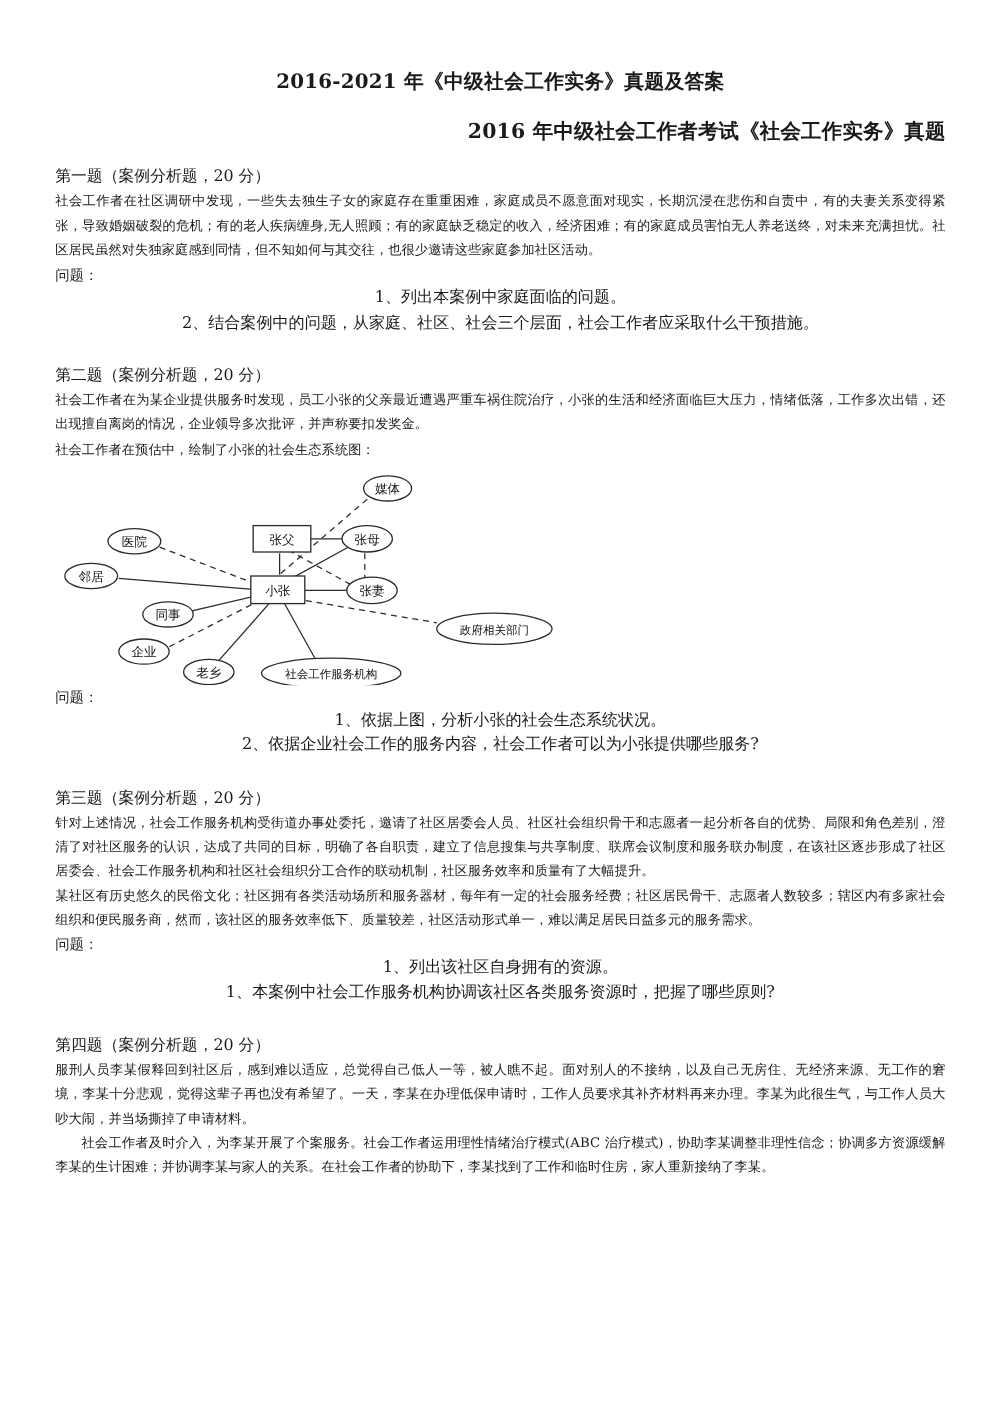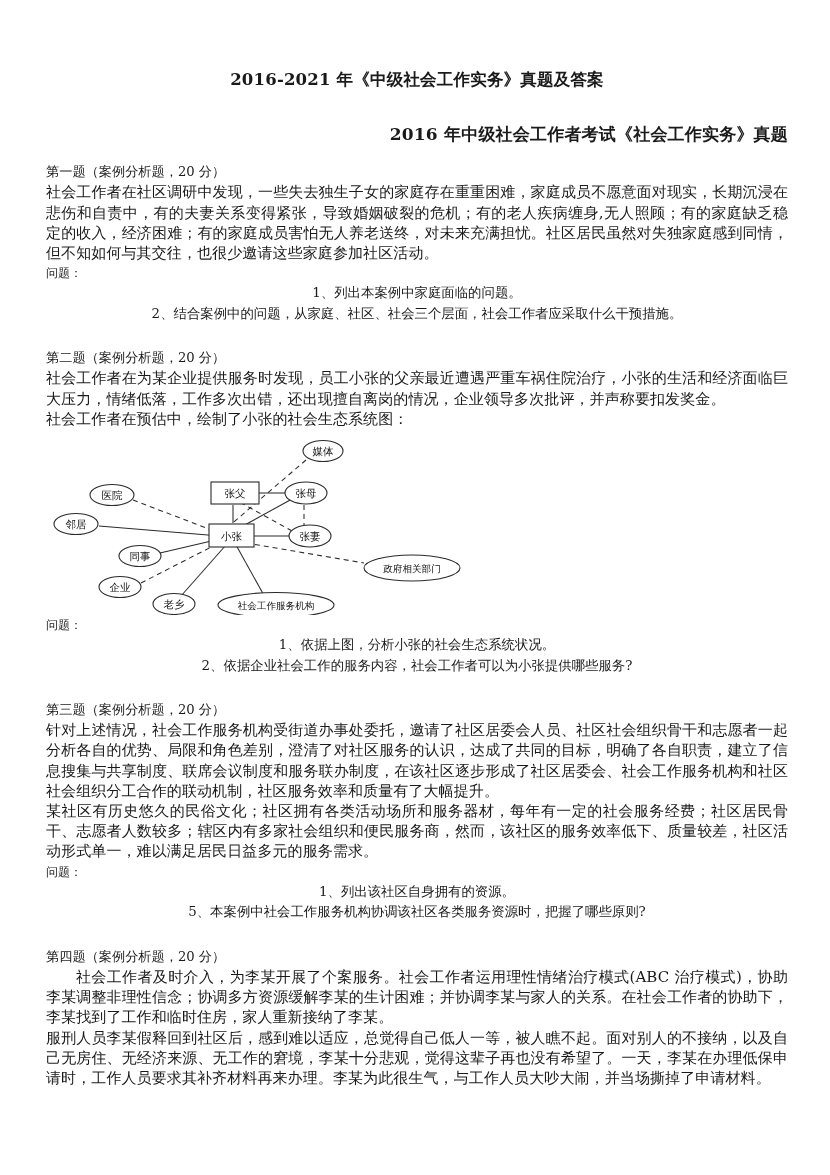--- a/index.html
+++ b/index.html
@@ -25,41 +25,41 @@
     position: absolute;
     left: 46px;
     top: 0;
     width: 742px;
   }
   .doc-title {
     text-align: center;
     font-weight: bold;
     font-size: 16.5px;
     line-height: 1.2;
-    margin: 12px;
+    margin: 0;
     padding-top: 58px;
     letter-spacing: 0.2px;
   }
   .doc-subtitle {
     text-align: right;
     font-weight: bold;
     font-size: 17px;
     line-height: 1.2;
     margin: 0;
     padding-top: 22px;
     letter-spacing: 0.2px;
   }
   .q-head {
     font-size: 13.2px;
     line-height: 20.2px;
     margin: 0;
     padding-top: 18px;
   }
   .para {
-    font-size: 15px;
+    font-size: 11px;
     line-height: 20.2px;
     margin: 0;
     text-align: justify;
     text-justify: inter-ideograph;
     letter-spacing: 0.1px;
   }
   .para.indent {
     text-indent: 2em;
   }
   .q-label {
@@ -204,22 +204,22 @@
     <p class="q-item">1、依据上图，分析小张的社会生态系统状况。</p>
     <p class="q-item">2、依据企业社会工作的服务内容，社会工作者可以为小张提供哪些服务?</p>
 
     <div class="gap-lg"></div>
 
     <p class="q-head" style="padding-top:0">第三题（案例分析题，20 分）</p>
     <p class="para">针对上述情况，社会工作服务机构受街道办事处委托，邀请了社区居委会人员、社区社会组织骨干和志愿者一起分析各自的优势、局限和角色差别，澄清了对社区服务的认识，达成了共同的目标，明确了各自职责，建立了信息搜集与共享制度、联席会议制度和服务联办制度，在该社区逐步形成了社区居委会、社会工作服务机构和社区社会组织分工合作的联动机制，社区服务效率和质量有了大幅提升。</p>
     <p class="para">某社区有历史悠久的民俗文化；社区拥有各类活动场所和服务器材，每年有一定的社会服务经费；社区居民骨干、志愿者人数较多；辖区内有多家社会组织和便民服务商，然而，该社区的服务效率低下、质量较差，社区活动形式单一，难以满足居民日益多元的服务需求。</p>
     <p class="q-label">问题：</p>
     <p class="q-item">1、列出该社区自身拥有的资源。</p>
-    <p class="q-item">5、本案例中社会工作服务机构协调该社区各类服务资源时，把握了哪些原则?</p>
+    <p class="q-item">1、本案例中社会工作服务机构协调该社区各类服务资源时，把握了哪些原则?</p>
 
     <div class="gap-lg"></div>
 
     <p class="q-head" style="padding-top:0">第四题（案例分析题，20 分）</p>
+    <p class="para">服刑人员李某假释回到社区后，感到难以适应，总觉得自己低人一等，被人瞧不起。面对别人的不接纳，以及自己无房住、无经济来源、无工作的窘境，李某十分悲观，觉得这辈子再也没有希望了。一天，李某在办理低保申请时，工作人员要求其补齐材料再来办理。李某为此很生气，与工作人员大吵大闹，并当场撕掉了申请材料。</p>
     <p class="para indent">社会工作者及时介入，为李某开展了个案服务。社会工作者运用理性情绪治疗模式(ABC 治疗模式)，协助李某调整非理性信念；协调多方资源缓解李某的生计困难；并协调李某与家人的关系。在社会工作者的协助下，李某找到了工作和临时住房，家人重新接纳了李某。</p>
-    <p class="para">服刑人员李某假释回到社区后，感到难以适应，总觉得自己低人一等，被人瞧不起。面对别人的不接纳，以及自己无房住、无经济来源、无工作的窘境，李某十分悲观，觉得这辈子再也没有希望了。一天，李某在办理低保申请时，工作人员要求其补齐材料再来办理。李某为此很生气，与工作人员大吵大闹，并当场撕掉了申请材料。</p>
 
   </div>
 </div>
 
 </body></html>

